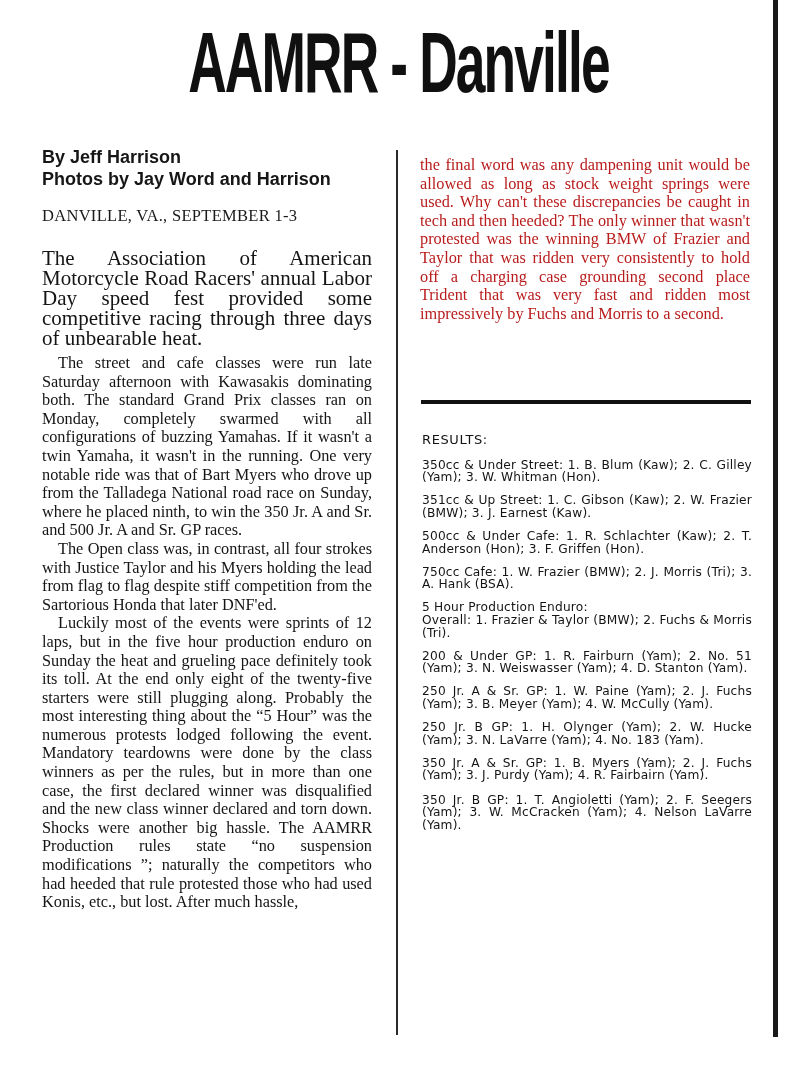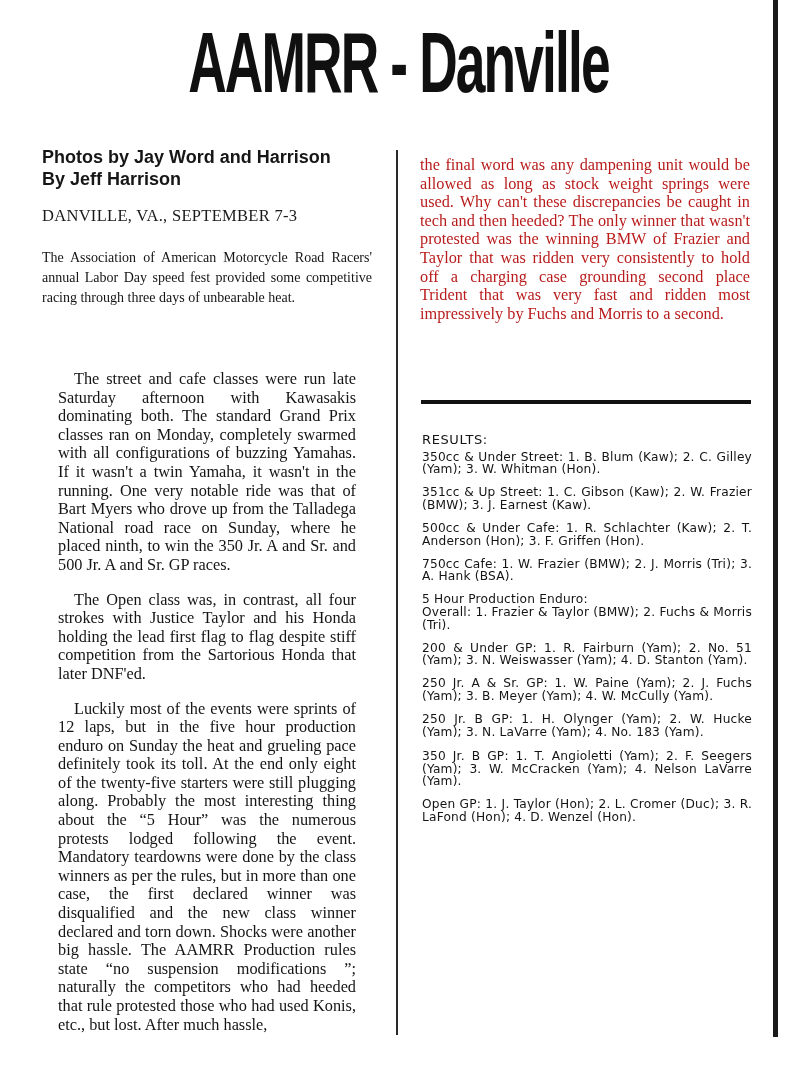--- a/index.html
+++ b/index.html
@@ -25,68 +25,68 @@
       position: absolute; left: 42px; top: 146px;
       font-family: "Liberation Sans", sans-serif; font-weight: bold; font-size: 18px; line-height: 22px;
       color: #161616;
     }
     .dateline {
       position: absolute; left: 42px; top: 206px;
       font-family: "Liberation Serif", serif; font-size: 16.5px; letter-spacing: 0.3px; color: #1a1a1a;
     }
     .lead {
       position: absolute; left: 42px; top: 248px; width: 330px;
-      font-family: "Liberation Serif", serif; font-size: 14px; line-height: 20px;
+      font-family: "Liberation Serif", serif; font-size: 21px; line-height: 20px;
       text-align: justify; color: #141414;
     }
     .body-left {
       position: absolute; left: 42px; top: 354px; width: 330px;
       font-family: "Liberation Serif", serif; font-size: 16.3px; line-height: 18.6px;
       text-align: justify; color: #141414;
     }
     .body-right {
       position: absolute; left: 420px; top: 156px; width: 330px;
       font-family: "Liberation Serif", serif; font-size: 16.3px; line-height: 18.6px;
       text-align: justify; color: #b91c1c;
     }
-    .body-left p, .body-right p { margin: 16px; text-indent: 16px; }
+    .body-left p, .body-right p { margin: 0; text-indent: 16px; }
     .body-right p.cont, .lead p { text-indent: 0; margin: 0; }
     .rule {
       position: absolute; left: 421px; top: 400px; width: 330px; height: 4px; background: #111;
     }
     .results {
       position: absolute; left: 422px; top: 434px; width: 330px;
       font-family: "DejaVu Sans", sans-serif; font-size: 12.2px; line-height: 12.6px; color: #141414;
     }
-    .results-title { font-size: 13px; letter-spacing: 0.6px; margin-bottom: 4px; }
+    .results-title { font-size: 13px; letter-spacing: 0.6px; margin-bottom: 12px; }
     .result-item { margin: 0 0 10.5px 0; text-align: justify; letter-spacing: 0.2px; }
   </style>
 </head>
 <body>
 
 <div class="page">
   <div class="right-border"></div>
   <div class="col-divider"></div>
 
   <div class="headline">AAMRR - Danville</div>
 
   <div class="byline">
+    <div>By Jeff Harrison</div>
     <div>Photos by Jay Word and Harrison</div>
-    <div>By Jeff Harrison</div>
   </div>
 
-  <div class="dateline">DANVILLE, VA., SEPTEMBER 7-3</div>
+  <div class="dateline">DANVILLE, VA., SEPTEMBER 1-3</div>
 
   <div class="lead">
     <p>The Association of American Motorcycle Road Racers' annual Labor Day speed fest provided some competitive racing through three days of unbearable heat.</p>
   </div>
 
   <div class="body-left">
     <p>The street and cafe classes were run late Saturday afternoon with Kawasakis dominating both. The standard Grand Prix classes ran on Monday, completely swarmed with all configurations of buzzing Yamahas. If it wasn't a twin Yamaha, it wasn't in the running. One very notable ride was that of Bart Myers who drove up from the Talladega National road race on Sunday, where he placed ninth, to win the 350 Jr. A and Sr. and 500 Jr. A and Sr. GP races.</p>
-    <p>The Open class was, in contrast, all four strokes with Justice Taylor and his Honda holding the lead first flag to flag despite stiff competition from the Sartorious Honda that later DNF'ed.</p>
+    <p>The Open class was, in contrast, all four strokes with Justice Taylor and his Myers holding the lead from flag to flag despite stiff competition from the Sartorious Honda that later DNF'ed.</p>
     <p>Luckily most of the events were sprints of 12 laps, but in the five hour production enduro on Sunday the heat and grueling pace definitely took its toll. At the end only eight of the twenty-five starters were still plugging along. Probably the most interesting thing about the “5 Hour” was the numerous protests lodged following the event. Mandatory teardowns were done by the class winners as per the rules, but in more than one case, the first declared winner was disqualified and the new class winner declared and torn down. Shocks were another big hassle. The AAMRR Production rules state “no suspension modifications ”; naturally the competitors who had heeded that rule protested those who had used Konis, etc., but lost. After much hassle,</p>
   </div>
 
   <div class="body-right">
     <p class="cont">the final word was any dampening unit would be allowed as long as stock weight springs were used. Why can't these discrepancies be caught in tech and then heeded? The only winner that wasn't protested was the winning BMW of Frazier and Taylor that was ridden very consistently to hold off a charging case grounding second place Trident that was very fast and ridden most impressively by Fuchs and Morris to a second.</p>
   </div>
 
   <div class="rule"></div>
 
   <div class="results">
@@ -94,17 +94,17 @@
     <div id="results-list">
         <div class="result-item" style="white-space: pre-line;">350cc &amp; Under Street: 1. B. Blum (Kaw); 2. C. Gilley (Yam); 3. W. Whitman (Hon).</div>
         <div class="result-item" style="white-space: pre-line;">351cc &amp; Up Street: 1. C. Gibson (Kaw); 2. W. Frazier (BMW); 3. J. Earnest (Kaw).</div>
         <div class="result-item" style="white-space: pre-line;">500cc &amp; Under Cafe: 1. R. Schlachter (Kaw); 2. T. Anderson (Hon); 3. F. Griffen (Hon).</div>
         <div class="result-item" style="white-space: pre-line;">750cc Cafe: 1. W. Frazier (BMW); 2. J. Morris (Tri); 3. A. Hank (BSA).</div>
         <div class="result-item" style="white-space: pre-line;">5 Hour Production Enduro:
 Overall: 1. Frazier &amp; Taylor (BMW); 2. Fuchs &amp; Morris (Tri).</div>
         <div class="result-item" style="white-space: pre-line;">200 &amp; Under GP: 1. R. Fairburn (Yam); 2. No. 51 (Yam); 3. N. Weiswasser (Yam); 4. D. Stanton (Yam).</div>
         <div class="result-item" style="white-space: pre-line;">250 Jr. A &amp; Sr. GP: 1. W. Paine (Yam); 2. J. Fuchs (Yam); 3. B. Meyer (Yam); 4. W. McCully (Yam).</div>
         <div class="result-item" style="white-space: pre-line;">250 Jr. B GP: 1. H. Olynger (Yam); 2. W. Hucke (Yam); 3. N. LaVarre (Yam); 4. No. 183 (Yam).</div>
+        <div class="result-item" style="white-space: pre-line;">350 Jr. A &amp; Sr. GP: 1. B. Myers (Yam); 2. J. Fuchs (Yam); 3. J. Purdy (Yam); 4. R. Fairbairn (Yam).</div>
         <div class="result-item" style="white-space: pre-line; margin-top: 12px;">350 Jr. B GP: 1. T. Angioletti (Yam); 2. F. Seegers (Yam); 3. W. McCracken (Yam); 4. Nelson LaVarre (Yam).</div>
-        <div class="result-item" style="white-space: pre-line;">Open GP: 1. J. Taylor (Hon); 2. L. Cromer (Duc); 3. R. LaFond (Hon); 4. D. Wenzel (Hon).</div>
       </div>
   </div>
 </div>
 
 </body></html>

